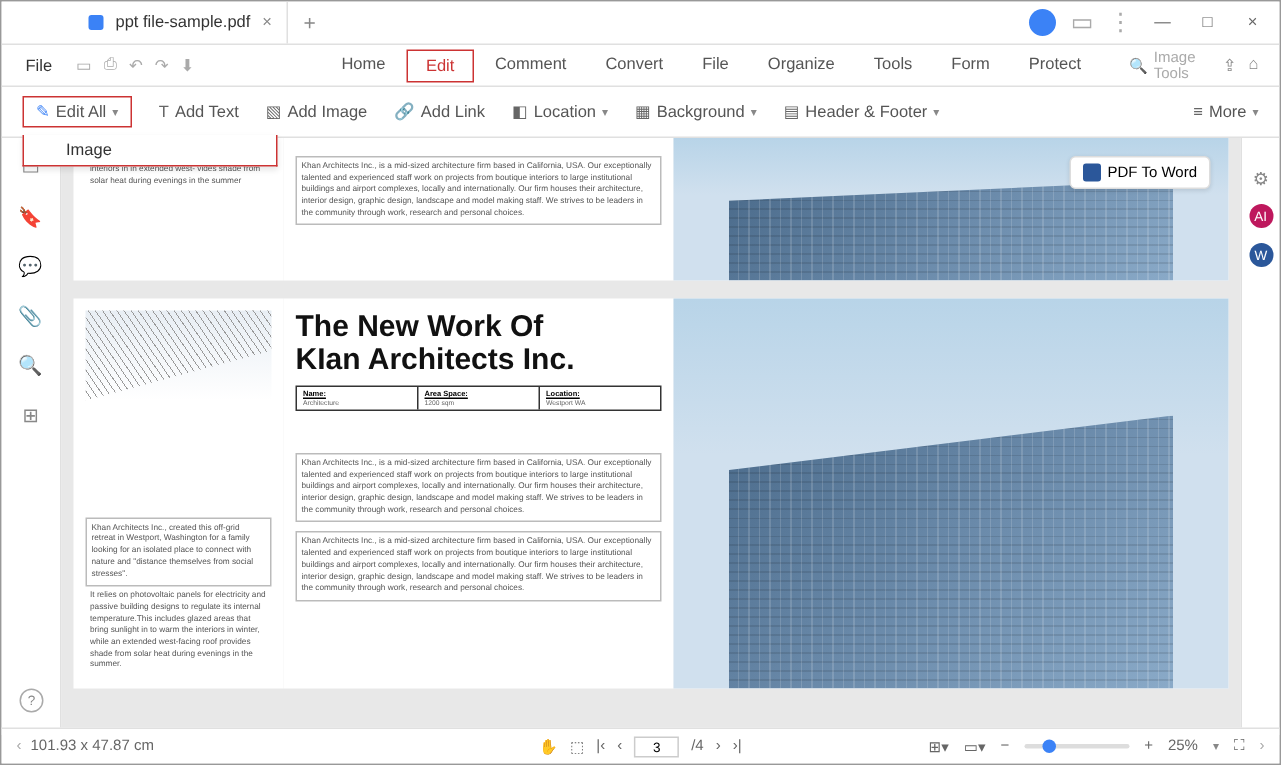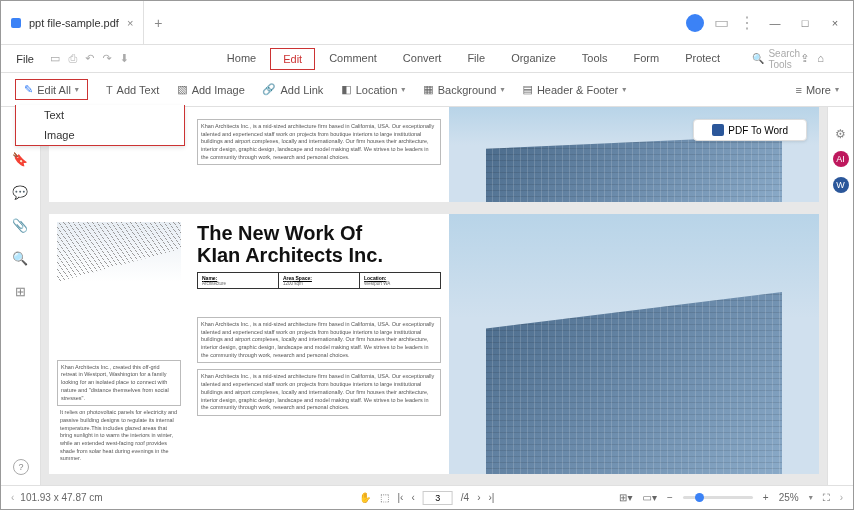--- a/index.html
+++ b/index.html
@@ -1,25 +1,25 @@
 <!DOCTYPE html>
 <html><head>
 <meta charset="utf-8">
 <style>
 * { margin: 0; padding: 0; box-sizing: border-box; font-family: -apple-system, BlinkMacSystemFont, "Segoe UI", sans-serif; }
 body { width: 854px; height: 510px; background: #f5f5f5; border: 1px solid #999; overflow: hidden; position: relative; }
-.titlebar { height: 44px; background: #fff; display: flex; align-items: center; border-bottom: 1px solid #e0e0e0; }
+.titlebar { height: 29px; background: #fff; display: flex; align-items: center; border-bottom: 1px solid #e0e0e0; padding-left: 48px; }
 .tab { display: flex; align-items: center; padding: 0 10px; height: 100%; font-size: 11px; color: #333; border-right: 1px solid #e0e0e0; gap: 8px; }
 .tab-close { color: #888; cursor: pointer; }
 .tab-add { padding: 0 10px; color: #888; font-size: 14px; }
 .titlebar-right { margin-left: auto; display: flex; align-items: center; gap: 10px; padding-right: 8px; }
 .avatar { width: 18px; height: 18px; background: #3b82f6; border-radius: 50%; }
 .win-btn { width: 20px; height: 20px; display: flex; align-items: center; justify-content: center; color: #666; font-size: 11px; }
 
-.menubar { height: 28px; background: #fff; display: flex; align-items: center; padding: 0 21px; border-bottom: 1px solid #e0e0e0; font-size: 11px; justify-content: flex-end; }
+.menubar { height: 28px; background: #fff; display: flex; align-items: center; padding: 0 6px; border-bottom: 1px solid #e0e0e0; font-size: 11px; }
 .file-menu { padding: 0 10px; color: #333; }
 .mb-icons { display: flex; gap: 8px; padding: 0 6px; color: #aaa; }
 .mb-icons span { font-size: 11px; }
 .menu-tabs { display: flex; margin-left: 80px; gap: 2px; }
 .menu-tab { padding: 4px 12px; color: #555; }
 .menu-tab.active { border: 1px solid #c33; color: #c33; }
 .search-tools { margin-left: 20px; color: #aaa; font-size: 10px; display: flex; align-items: center; gap: 4px; }
 .menubar-right { margin-left: auto; display: flex; gap: 8px; padding-right: 8px; color: #888; }
 
 .toolbar { height: 34px; background: #fff; display: flex; align-items: center; padding: 0 14px; gap: 18px; font-size: 11px; color: #555; border-bottom: 1px solid #e0e0e0; position: relative; }
@@ -30,21 +30,21 @@
 .dropdown { position: absolute; top: 32px; left: 14px; width: 170px; background: #fff; border: 1px solid #c33; border-top: none; z-index: 10; box-shadow: 0 2px 4px rgba(0,0,0,.1); }
 .dropdown-item { padding: 4px 16px 4px 28px; font-size: 11px; color: #333; position: relative; }
 .dropdown-item.checked::before { content: "✓"; position: absolute; left: 10px; font-size: 9px; }
 .toolbar .spacer { flex: 1; }
 
 .workspace { display: flex; height: 398px; }
 .left-rail { width: 40px; background: #fff; border-right: 1px solid #e0e0e0; display: flex; flex-direction: column; align-items: center; padding-top: 12px; gap: 18px; color: #888; font-size: 13px; }
 .right-rail { width: 26px; background: #fff; border-left: 1px solid #e0e0e0; display: flex; flex-direction: column; align-items: center; padding-top: 20px; gap: 10px; }
 .right-rail .dot { width: 16px; height: 16px; border-radius: 50%; font-size: 9px; color: #fff; display: flex; align-items: center; justify-content: center; }
 .canvas { flex: 1; background: #e8e8e8; overflow: hidden; position: relative; padding: 0 8px; }
-.pdf-word { position: absolute; top: 12px; right: 20px; background: #fff; border: 1px solid #ddd; border-radius: 4px; padding: 4px 18px; font-size: 10px; display: flex; align-items: center; gap: 4px; box-shadow: 0 1px 3px rgba(0,0,0,.1); z-index: 5; }
+.pdf-word { position: absolute; top: 12px; right: 20px; background: #fff; border: 1px solid #ddd; border-radius: 4px; padding: 4px 8px; font-size: 10px; display: flex; align-items: center; gap: 4px; box-shadow: 0 1px 3px rgba(0,0,0,.1); z-index: 5; }
 .pdf-word .wico { width: 12px; height: 12px; background: #2b579a; border-radius: 2px; }
 
 .page-row { display: flex; gap: 0; margin-bottom: 12px; background: transparent; }
 .page-col { background: #fff; }
 .col-left { width: 140px; padding: 8px; }
 .col-mid { width: 260px; padding: 8px; }
 .col-right { flex: 1; min-width: 0; }
 .building-img { width: 100%; height: 100%; background: linear-gradient(180deg, #b8d4e8 0%, #d0e0ee 40%); position: relative; overflow: hidden; }
 .building-shape { position: absolute; bottom: 0; left: 10%; width: 80%; height: 70%; background: linear-gradient(135deg, #4a6a8a 0%, #6a8aaa 50%, #8aaac8 100%); clip-path: polygon(0 20%, 100% 0, 100% 100%, 0 100%); }
 .building-lines { position: absolute; inset: 0; background: repeating-linear-gradient(90deg, transparent 0, transparent 6px, rgba(255,255,255,.15) 6px, rgba(255,255,255,.15) 7px), repeating-linear-gradient(0deg, transparent 0, transparent 5px, rgba(0,0,0,.1) 5px, rgba(0,0,0,.1) 6px); }
@@ -108,36 +108,35 @@
     <div class="menu-tab">Comment</div>
     <div class="menu-tab">Convert</div>
     <div class="menu-tab">File</div>
     <div class="menu-tab">Organize</div>
     <div class="menu-tab">Tools</div>
     <div class="menu-tab">Form</div>
     <div class="menu-tab">Protect</div>
   </div>
   <div class="search-tools">
     <span>🔍</span>
-    <span>Search Tools</span>
+    <span>Image Tools</span>
   </div>
   <div class="menubar-right">
     <span>⇪</span>
     <span>⌂</span>
   </div>
 </div>
 
 <div class="toolbar">
   <div class="edit-all-btn">
     <span class="ico-pen">✎</span>
     <span>Edit All</span>
     <span style="font-size:8px;color:#888">▾</span>
   </div>
   <div class="dropdown">
-    <div class="dropdown-item">Text</div>
     <div class="dropdown-item">Image</div>
   </div>
   <div class="tool-btn">
       <span class="ico">T</span>
       <span>Add Text</span>
     </div>
   <div class="tool-btn">
       <span class="ico">▧</span>
       <span>Add Image</span>
     </div>

